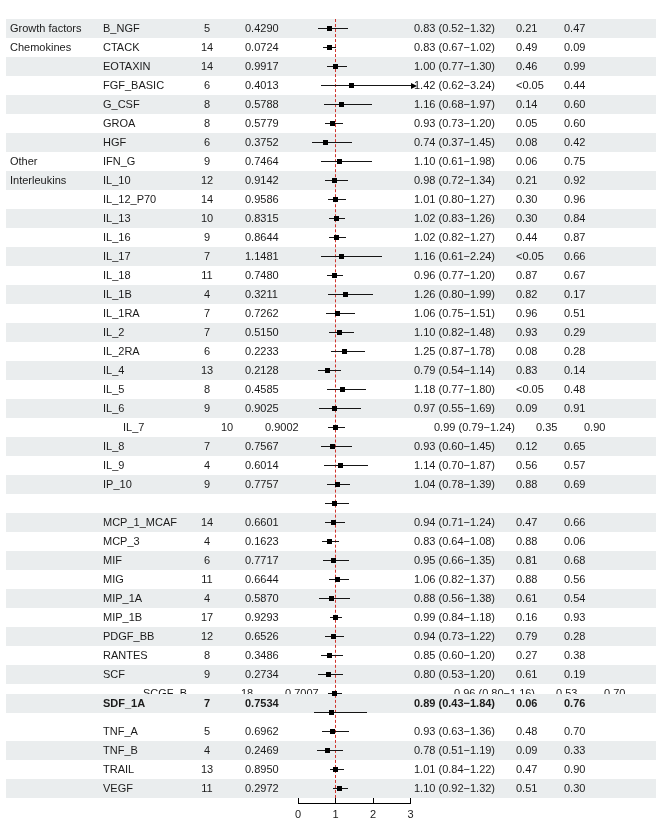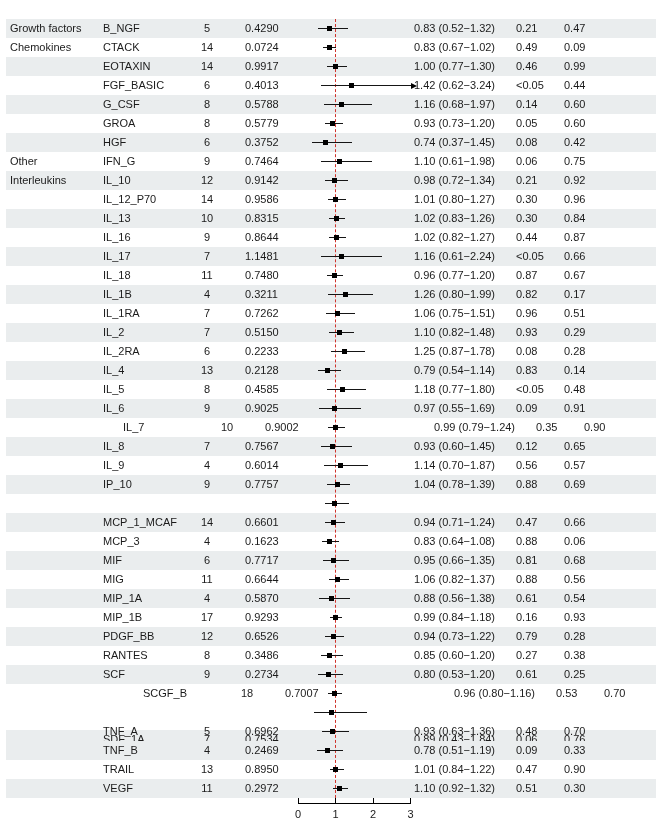--- a/index.html
+++ b/index.html
@@ -368,32 +368,32 @@
         <span class="cell presso">0.38</span>
       </div>
       <div class="row" style="top: 665px;">
         <div class="bg" style="background: rgb(234, 237, 238);"></div>
         <span class="cell cat"></span>
         <span class="cell exp">SCF</span>
         <span class="cell nsnps">9</span>
         <span class="cell ivwp">0.2734</span>
         <span class="cell orci">0.80 (0.53−1.20)</span>
         <span class="cell het">0.61</span>
-        <span class="cell presso">0.25</span>
+        <span class="cell presso">0.19</span>
       </div>
       <div class="row" style="top: 684px; margin-left: 40px;">
         <span class="cell cat"></span>
         <span class="cell exp">SCGF_B</span>
         <span class="cell nsnps">18</span>
         <span class="cell ivwp">0.7007</span>
         <span class="cell orci">0.96 (0.80−1.16)</span>
         <span class="cell het">0.53</span>
         <span class="cell presso">0.70</span>
       </div>
-      <div class="row" style="top: 730px;">
+      <div class="row" style="top: 694px; font-weight: bold;">
         <div class="bg" style="background: rgb(234, 237, 238);"></div>
         <span class="cell cat"></span>
         <span class="cell exp">SDF_1A</span>
         <span class="cell nsnps">7</span>
         <span class="cell ivwp">0.7534</span>
         <span class="cell orci">0.89 (0.43−1.84)</span>
         <span class="cell het">0.06</span>
         <span class="cell presso">0.76</span>
       </div>
       <div class="row" style="top: 722px; padding-left: 6px;">

